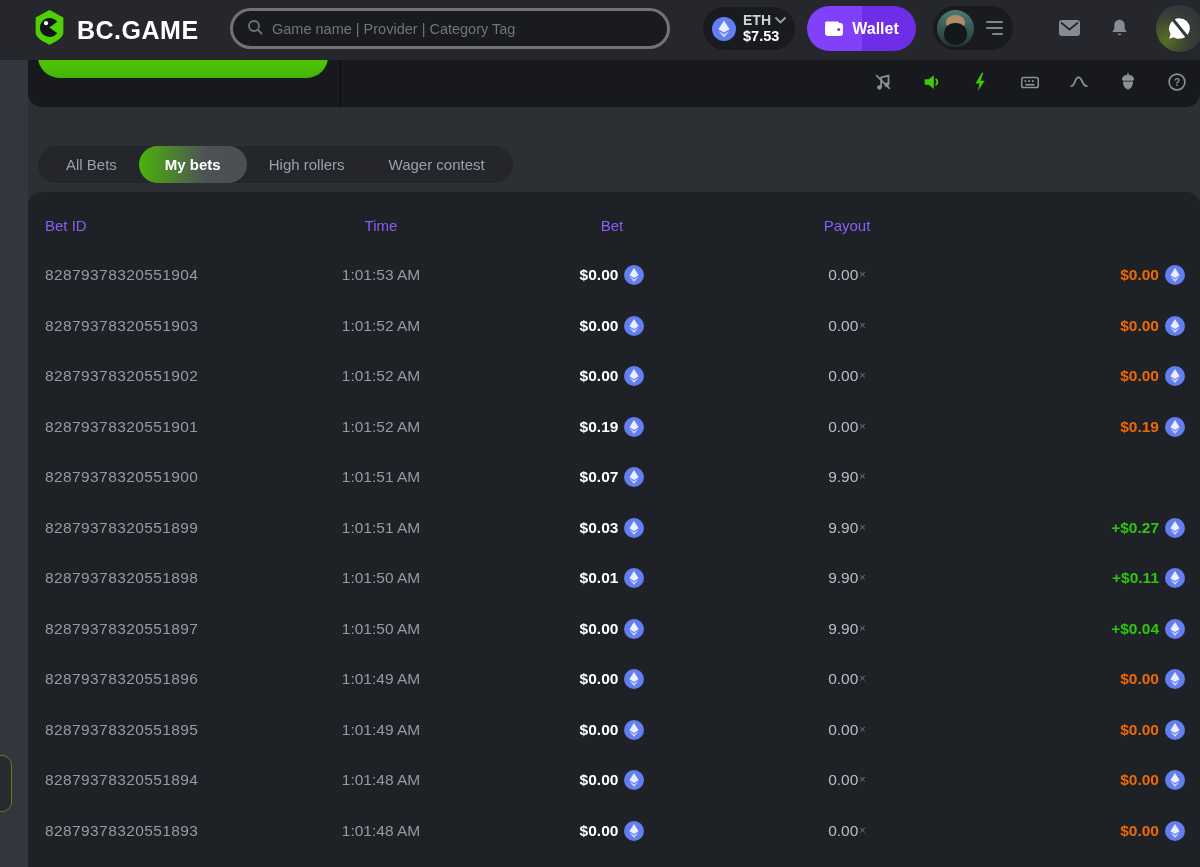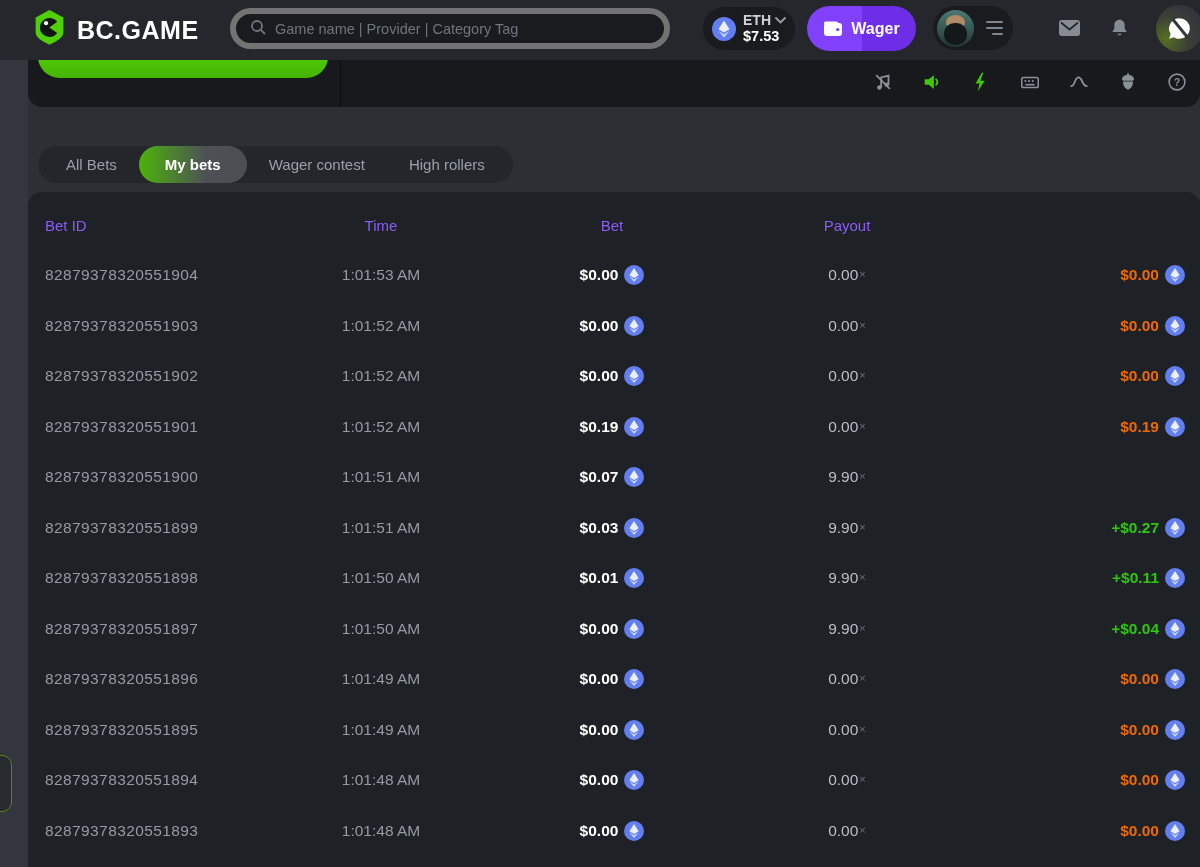--- a/index.html
+++ b/index.html
@@ -11,21 +11,21 @@
     color:#fff;
   }
   
   .sidebar-sliver { position:absolute; left:0; top:57px; width:28px; height:810px; background:#33363c; }
   .side-widget { position:absolute; left:-22px; top:755px; width:34px; height:57px; border:1.5px solid #55841f; border-radius:10px; background:#272a2e; }
 
   
   .navbar { position:absolute; left:0; top:0; width:1200px; height:60px; background:#25272c; z-index:30; }
   .logo { position:absolute; left:32px; top:9px; display:flex; align-items:center; gap:10px; cursor:pointer; }
   .logo-text { font-size:25px; font-weight:800; letter-spacing:.5px; color:#fff; }
-  .search-pill { position:absolute; left:230px; top:8px; width:440px; height:41px; background:#191b1f; border:6px solid #737373; border-radius:21px; display:flex; align-items:center; padding:0 14px; gap:9px; }
+  .search-pill { position:absolute; left:230px; top:8px; width:440px; height:41px; background:#191b1f; border:3px solid #737373; border-radius:21px; display:flex; align-items:center; padding:0 14px; gap:9px; }
   .search-pill input { background:transparent; border:none; outline:none; color:#cfd4da; font-size:14.5px; width:100%; font-family:"Liberation Sans",sans-serif; }
   .search-pill input::placeholder { color:#6f757d; }
 
   .eth-pill { position:absolute; left:703px; top:7px; width:92px; height:43px; background:#191b1f; border-radius:22px; display:flex; align-items:center; padding:0 8px 0 9px; gap:7px; cursor:pointer; }
   .eth-col { display:flex; flex-direction:column; line-height:1.15; }
   .eth-row1 { display:flex; align-items:center; gap:4px; font-size:14px; font-weight:700; color:#ced3d9; }
   .eth-balance { font-size:14.5px; font-weight:700; color:#fff; }
 
   .wallet-btn { position:absolute; left:807px; top:6px; width:109px; height:45px; border:none; border-radius:23px; background:linear-gradient(90deg,#8140fa 0 50%,#6e2de6 50% 100%); color:#fff; font-size:16px; font-weight:700; display:flex; align-items:center; justify-content:center; gap:8px; cursor:pointer; font-family:"Liberation Sans",sans-serif; }
 
@@ -168,21 +168,21 @@
       <span class="eth-balance">$7.53</span>
     </span>
   </div>
 
   <button class="wallet-btn">
     <svg width="20" height="18" viewBox="0 0 20 18">
         <rect x="1" y="3" width="18" height="13" rx="3" fill="#fff"></rect>
         <rect x="1" y="1.5" width="14" height="3" rx="1.5" fill="#fff"></rect>
         <circle cx="14.7" cy="9.5" r="1.6" fill="#7a39f0"></circle>
       </svg>
-    <span>Wager</span>
+    <span>Wallet</span>
   </button>
 
   <div class="avatar-pill">
     <span class="avatar"></span>
     <span class="list-icon">
         <i></i>
         <i></i>
         <i></i>
       </span>
   </div>
@@ -203,22 +203,22 @@
     <svg width="27" height="27" viewBox="0 0 24 24">
         <path d="M12 2.8a9.2 9.2 0 0 1 9.2 9.2 9.2 9.2 0 0 1-9.2 9.2c-1.9 0-3.6-.55-5-1.5L2.8 21l1.3-4.2A9.2 9.2 0 0 1 12 2.8z" fill="#fff"></path>
         <line x1="5.8" y1="3.6" x2="19.6" y2="20.4" stroke="#33373c" stroke-width="2.6"></line>
       </svg>
   </span>
 </div>
 
 <div class="tabs-bar">
   <div class="tab">All Bets</div>
   <div class="tab active">My bets</div>
+  <div class="tab">High rollers</div>
   <div class="tab">Wager contest</div>
-  <div class="tab">High rollers</div>
 </div>
 
 <div class="table-panel">
   <div class="thead">
     <span class="th-id">Bet ID</span>
     <span class="th-time">Time</span>
     <span class="th-bet">Bet</span>
     <span class="th-payout">Payout</span>
   </div>
   <div>

